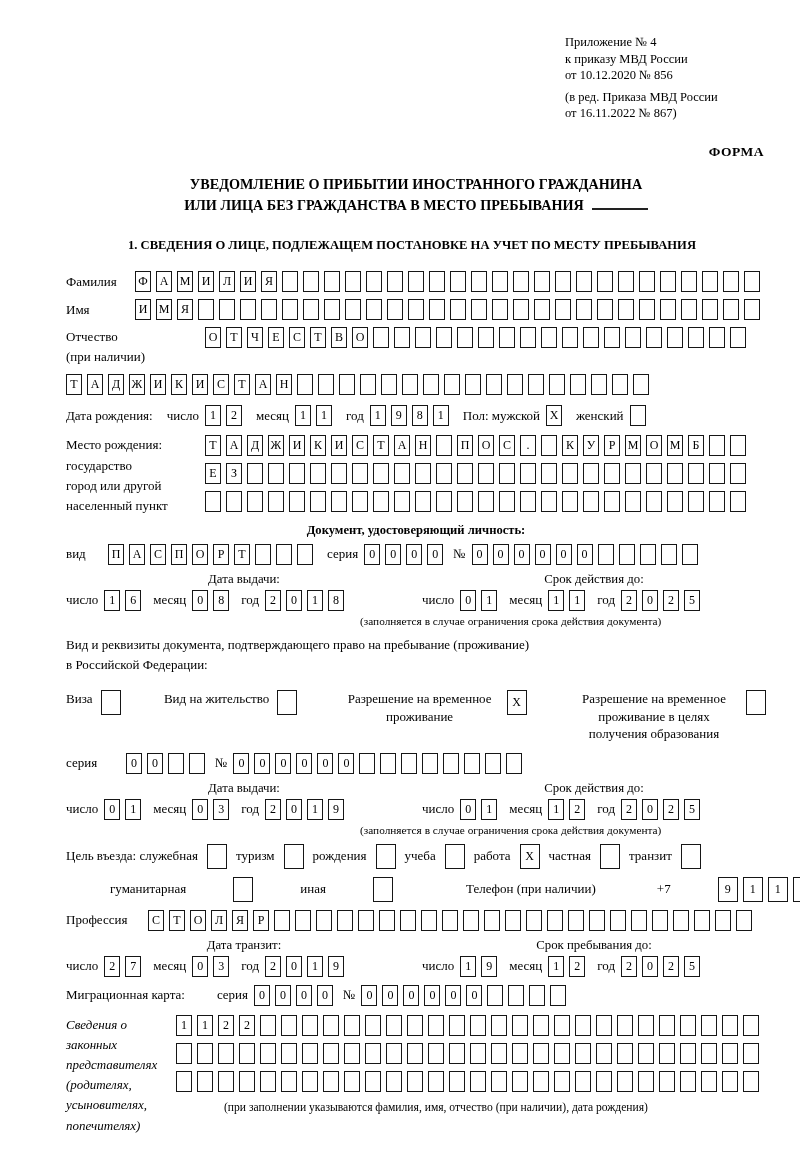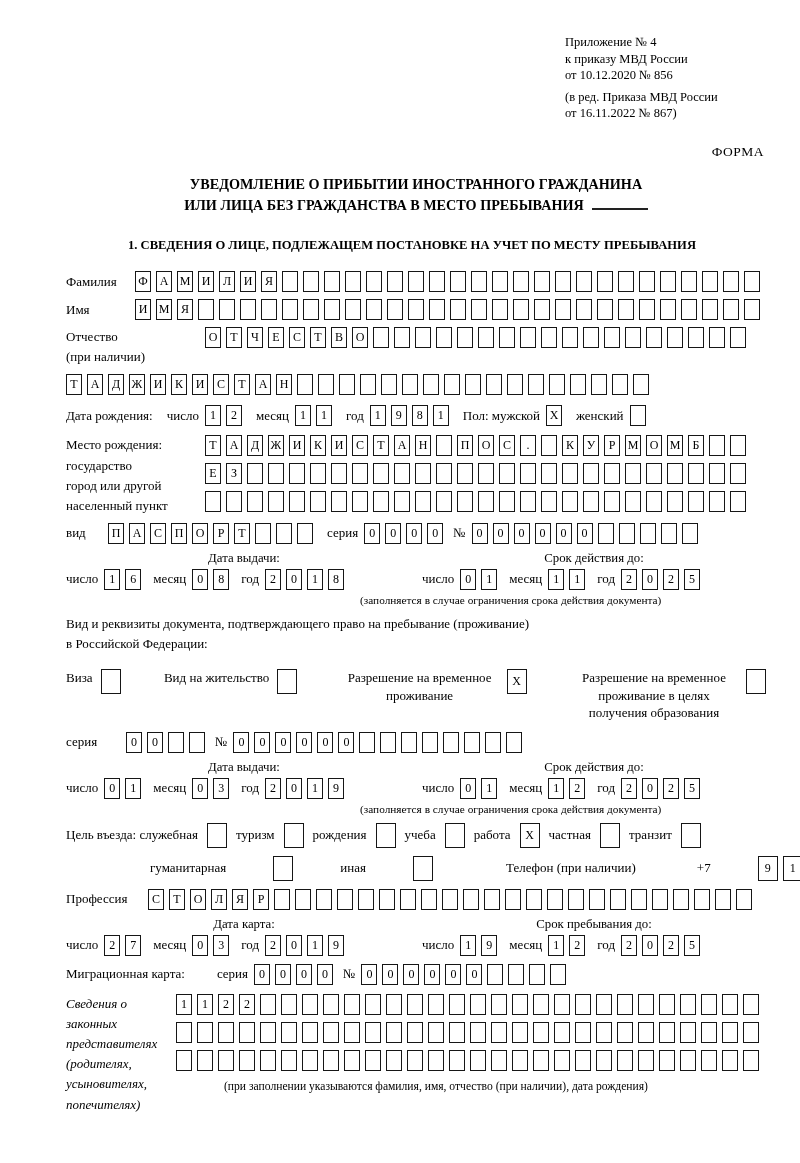--- a/index.html
+++ b/index.html
@@ -2,21 +2,21 @@
 <html><head>
 <meta charset="utf-8">
 <style>
   html,body{margin:0;padding:0;background:#fff;}
   body{width:800px;height:1163px;color:#000;
        font-family:"Liberation Serif","DejaVu Serif",serif;font-size:13px;}
   .page{padding:34px 34px 22px 66px;box-sizing:border-box;width:800px;}
   
   .annex{margin-left:499px;font-size:12.5px;line-height:1.32;}
   .annex .amend{margin-top:5px;}
-  .forma{font-weight:normal;text-align:right;margin:22px 2px 14px 0;font-size:13.5px;letter-spacing:.5px;}
+  .forma{font-weight:bold;text-align:right;margin:22px 2px 14px 0;font-size:13.5px;letter-spacing:.5px;}
   .title{text-align:center;font-weight:bold;font-size:14.2px;line-height:1.5;margin:6px 0 2px 0;}
   .blank{display:inline-block;width:56px;border-bottom:2px solid #222;height:12px;margin-left:8px;}
   .sect{font-weight:bold;font-size:12.6px;margin:22px 0 18px -8px;text-align:center;}
   
   .cells{display:inline-flex;gap:5px;vertical-align:middle;flex:none;}
   .cell{width:16px;height:21px;border:1.6px solid #161616;box-sizing:border-box;flex:none;
         display:inline-flex;align-items:center;justify-content:center;
         font-size:12px;font-family:"Liberation Serif",serif;}
   .cb .cell{width:20px;height:25px;}
   .row{display:flex;align-items:center;margin-bottom:7px;}
@@ -40,21 +40,21 @@
   .note{font-size:11.3px;white-space:nowrap;margin-top:4px;margin-left:-62px;}
   .docline{font-size:13px;margin:2px 0 15px 0;line-height:1.55;}
   
   .permits{display:flex;align-items:flex-start;justify-content:space-between;margin:4px 0 10px 0;}
   .permit{display:flex;align-items:flex-start;gap:8px;}
   .permit .plabel{text-align:center;line-height:1.35;}
   .pw150{width:158px;} .pw168{width:168px;}
   
   .purpose{display:flex;align-items:center;gap:9px;margin-bottom:8px;flex-wrap:nowrap;}
   .purpose .pl{flex:none;}
-  .indent80{margin-left:84px;gap:47px;}
+  .indent80{margin-left:44px;gap:47px;}
   .phone-gap{margin-left:26px;}
   .note-center{font-size:11.6px;margin:2px 0 0 110px;white-space:nowrap;}
 </style>
 </head>
 <body>
 
 <div class="page">
 
   <div class="annex">
     <div>Приложение № 4</div>
@@ -329,20 +329,21 @@
           <span class="cell"></span>
           <span class="cell"></span>
           <span class="cell"></span>
           <span class="cell"></span>
           <span class="cell"></span>
           <span class="cell"></span>
         </span>
     </span>
   </div>
 
+  <div class="center-b">Документ, удостоверяющий личность:</div>
 
   <div class="row">
     <span class="lbl w42">вид</span>
     <span class="cells">
         <span class="cell">П</span>
         <span class="cell">А</span>
         <span class="cell">С</span>
         <span class="cell">П</span>
         <span class="cell">О</span>
         <span class="cell">Р</span>
@@ -614,21 +615,21 @@
         <span class="cell"></span>
         <span class="cell"></span>
         <span class="cell"></span>
         <span class="cell"></span>
         <span class="cell"></span>
       </span>
   </div>
 
   <div class="twocol" style="margin-top:6px;">
     <div class="col-l">
-      <div class="col-head">Дата карта:</div>
+      <div class="col-head">Дата транзит:</div>
       <div class="dateline">
         <span class="t">число</span>
         <span class="cells">
             <span class="cell">2</span>
             <span class="cell">7</span>
           </span>
         <span class="t2">месяц</span>
         <span class="cells">
             <span class="cell">0</span>
             <span class="cell">3</span>

